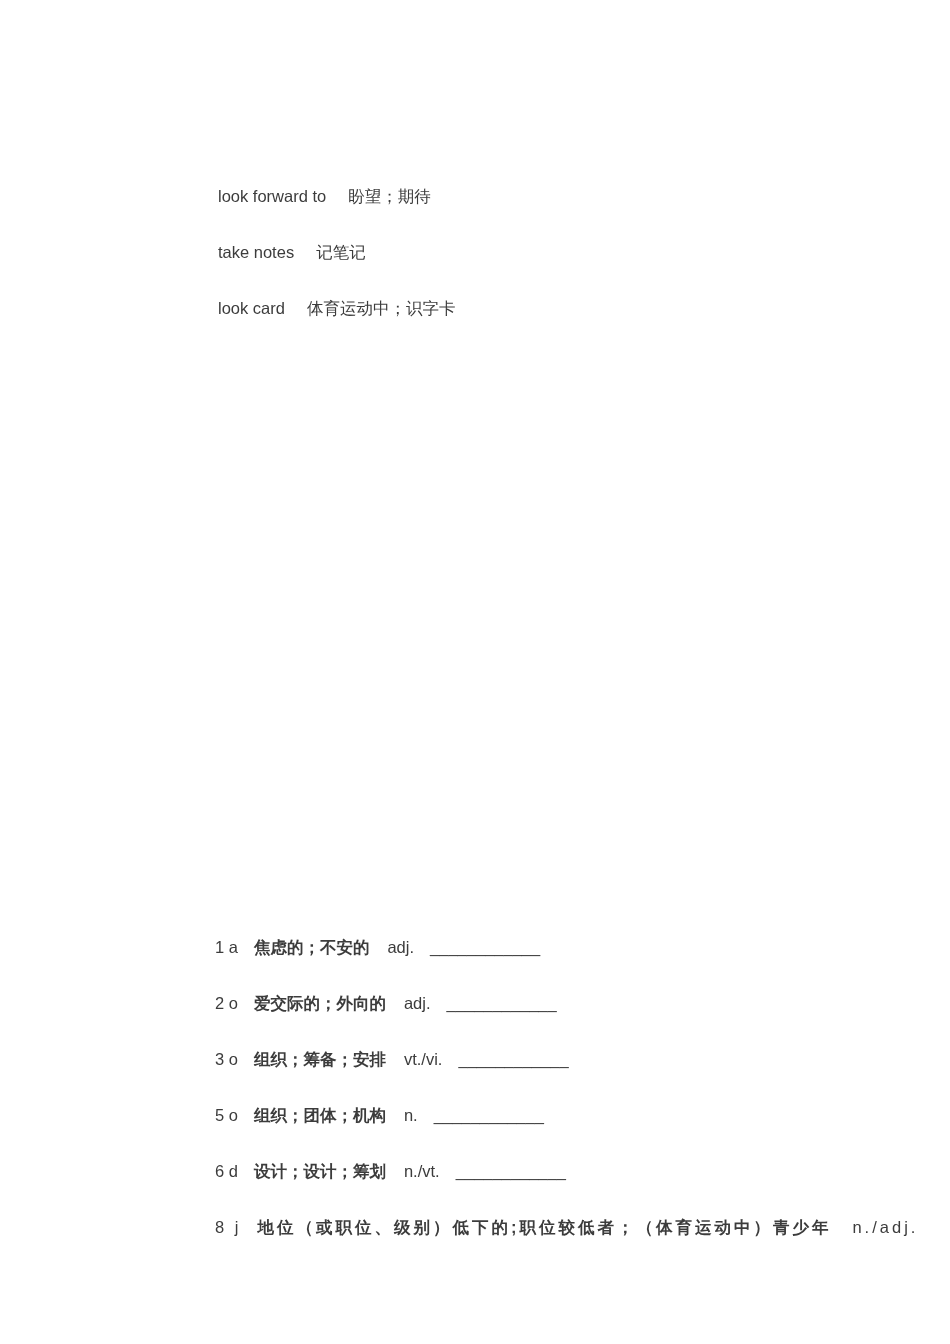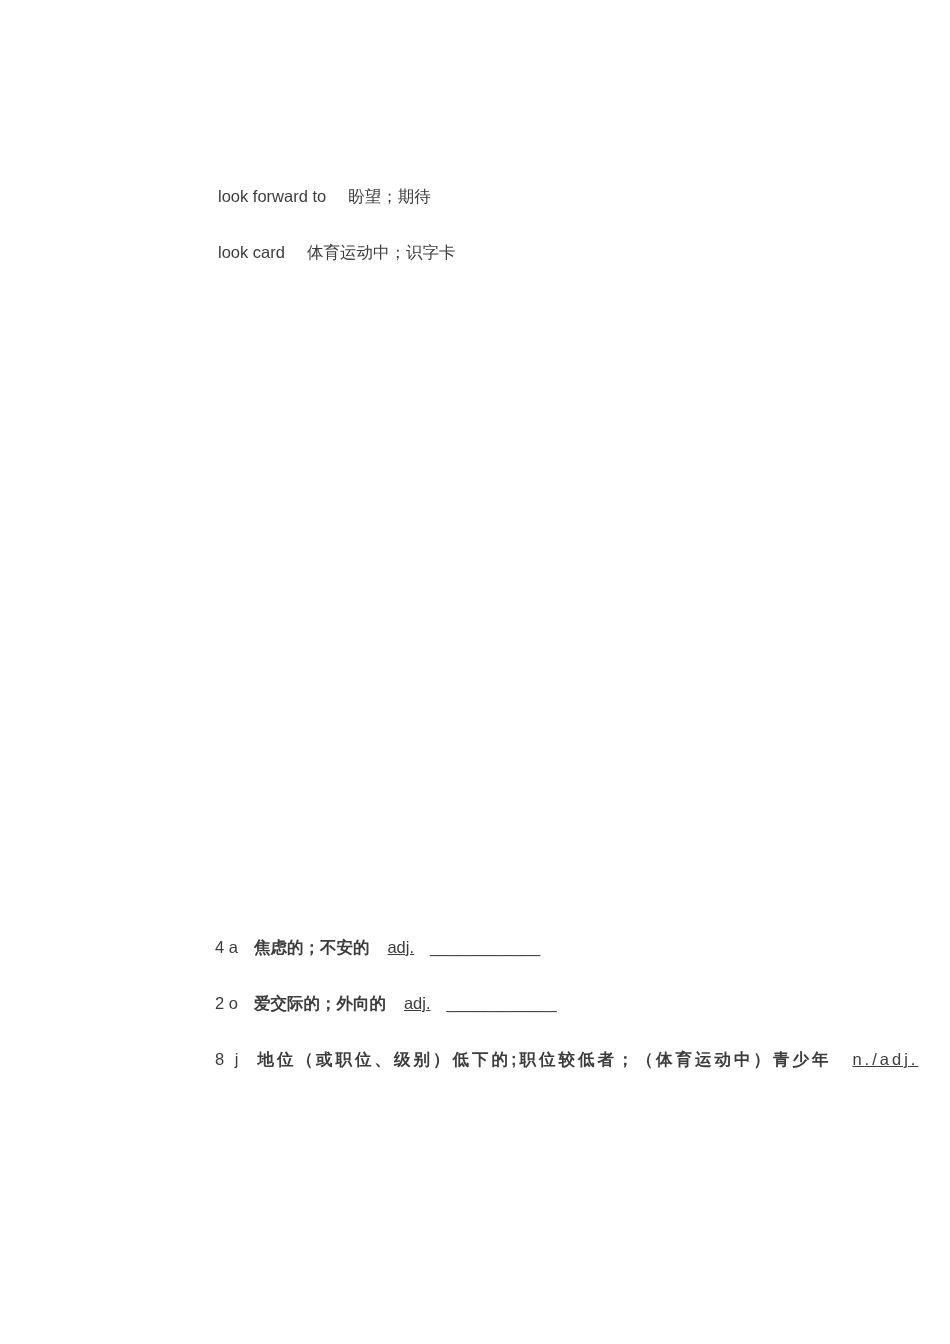--- a/index.html
+++ b/index.html
@@ -17,34 +17,38 @@
   .block { position: absolute; }
   .block-phrases { left: 146px; top: 114px; }
   .block-vocab   { left: 143px; top: 865px; }
   .line {
     height: 44px;
     line-height: 44px;
     white-space: pre;
   }
   .zh      { margin-left: 10px; }
   .meaning { margin-left: 4px; font-weight: bold; }
-  .pos     { margin-left: 6px; text-decoration: underline; }
+  .pos     { margin-left: 6px; }
   .blank   { margin-left: 4px; }
   .line-justified { letter-spacing: 3px; }
   .line-justified .pos { margin-left: 9px; }
 </style>
 </head>
 <body>
 
 <div class="page">
 
   <div class="block block-phrases">
     <div class="line"><span>look forward to</span><span class="zh">盼望；期待</span></div>
+    <div class="line"><span>take notes</span><span class="zh">记笔记</span></div>
     <div class="line"><span>look card</span><span class="zh">体育运动中；识字卡</span></div>
   </div>
 
   <div class="block block-vocab">
-    <div class="line"><span>4 a</span><span class="meaning">焦虑的；不安的</span><span class="pos">adj.</span><span class="blank">____________</span></div>
+    <div class="line"><span>1 a</span><span class="meaning">焦虑的；不安的</span><span class="pos">adj.</span><span class="blank">____________</span></div>
     <div class="line"><span>2 o</span><span class="meaning">爱交际的；外向的</span><span class="pos">adj.</span><span class="blank">____________</span></div>
+    <div class="line"><span>3 o</span><span class="meaning">组织；筹备；安排</span><span class="pos">vt./vi.</span><span class="blank">____________</span></div>
+    <div class="line"><span>5 o</span><span class="meaning">组织；团体；机构</span><span class="pos">n.</span><span class="blank">____________</span></div>
+    <div class="line"><span>6 d</span><span class="meaning">设计；设计；筹划</span><span class="pos">n./vt.</span><span class="blank">____________</span></div>
     <div class="line line-justified"><span>8 j</span><span class="meaning">地位（或职位、级别）低下的;职位较低者；（体育运动中）青少年</span><span class="pos">n./adj.</span></div>
   </div>
 
 </div>
 
 </body></html>

